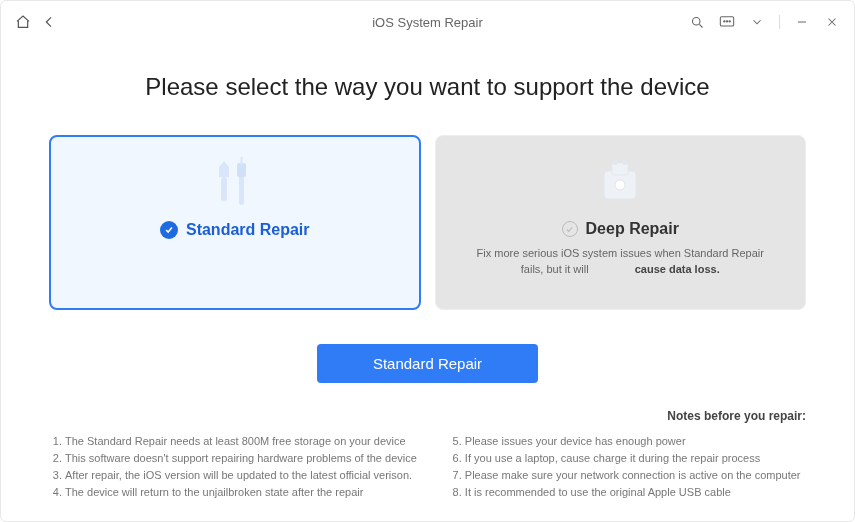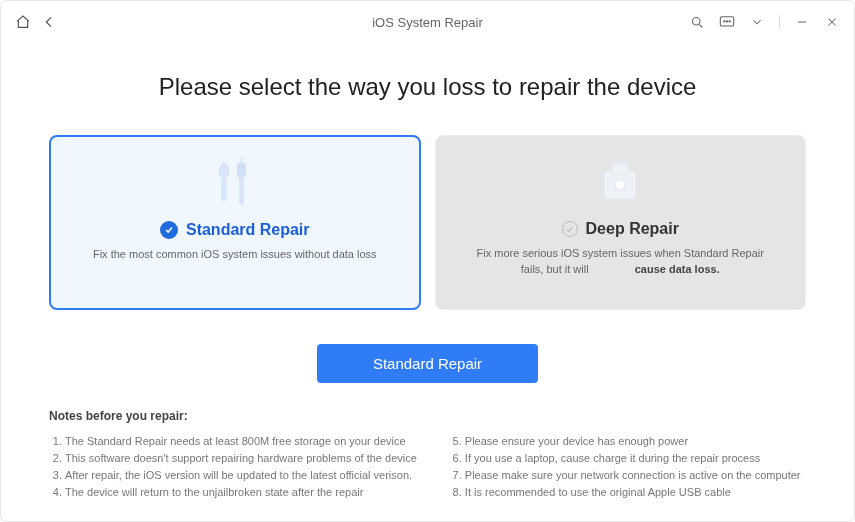--- a/index.html
+++ b/index.html
@@ -68,21 +68,21 @@
     font-size: 11px; color: #666; text-align:center; line-height:1.45;
     padding: 0 40px;
   }
   .card-desc .em { font-weight:700; color:#444;margin-left:43px; }
   .action-row { display:flex; justify-content:center; margin-top: 34px; }
   .primary-btn {
     background:#2f7cf6; color:#fff; border:none; border-radius:4px;
     padding: 11px 56px; font-size:15px; font-weight:500; cursor:pointer;
   }
   .notes { padding: 26px 0 0; }
-  .notes-title { font-size:12px; font-weight:700; color:#444; margin-bottom:10px; }
+  .notes-title { font-size:12px; font-weight:700; color:#444; margin-bottom:10px;text-align:right; }
   .notes-cols { display:flex; gap:32px; }
   .notes-col { font-size:11px; color:#777; line-height:1.55; }
   .notes-col ol { list-style: decimal; padding-left: 16px; }
 </style>
 </head>
 <body>
 
 <div class="titlebar">
   <div class="titlebar-left">
     <span class="tb-icon">
@@ -126,42 +126,41 @@
     </span>
     <span class="tb-icon">
       <svg width="14" height="14" viewBox="0 0 24 24" stroke="#666" stroke-width="1.8">
           <path d="M6 6l12 12M18 6L6 18"></path>
         </svg>
     </span>
   </div>
 </div>
 
 <div class="main">
-  <h1 class="heading">Please select the way you loss to repair the device</h1>
+  <h1 class="heading">Please select the way you want to support the device</h1>
 
   <div class="cards">
     <div class="card selected">
       <div class="card-illus">
         <svg width="44" height="52" viewBox="0 0 44 52">
           <rect x="8" y="20" width="6" height="24" rx="3" fill="#d9e6f9"></rect>
           <path d="M6 10 l5 -6 l5 6 v10 h-10 z" fill="#d9e6f9"></path>
           <rect x="26" y="18" width="5" height="30" rx="2.5" fill="#d9e6f9"></rect>
           <rect x="24" y="6" width="9" height="14" rx="2" fill="#cfe0f7"></rect>
           <rect x="27.5" y="0" width="2" height="8" fill="#d9e6f9"></rect>
         </svg>
       </div>
       <div class="card-title-row">
         <span class="check-badge filled">
           <svg width="10" height="10" viewBox="0 0 24 24" fill="none" stroke="#fff" stroke-width="3.5">
               <path d="M5 12l5 5 9-11"></path>
             </svg>
         </span>
         <span class="card-title">Standard Repair</span>
       </div>
-      <div class="card-desc">Fix the most common iOS system issues without data loss</div>
     </div>
 
     <div class="card unselected">
       <div class="card-illus">
         <svg width="52" height="50" viewBox="0 0 52 50">
           <rect x="10" y="14" width="32" height="28" rx="4" fill="#eef2f6" stroke="#e2e8ef"></rect>
           <rect x="18" y="6" width="16" height="12" rx="2" fill="#eef2f6" stroke="#e2e8ef"></rect>
           <rect x="20" y="2" width="3" height="6" fill="#e2e8ef"></rect>
           <rect x="29" y="2" width="3" height="6" fill="#e2e8ef"></rect>
           <circle cx="26" cy="28" r="5" fill="#fff" stroke="#dfe5ec"></circle>
@@ -191,21 +190,21 @@
       <div class="notes-col">
         <ol start="1">
           <li>The Standard Repair needs at least 800M free storage on your device</li>
           <li>This software doesn't support repairing hardware problems of the device</li>
           <li>After repair, the iOS version will be updated to the latest official verison.</li>
           <li>The device will return to the unjailbroken state after the repair</li>
         </ol>
       </div>
       <div class="notes-col">
         <ol start="5">
-          <li>Please ensure your device has enough power</li>
+          <li>Please issues your device has enough power</li>
           <li>If you use a laptop, cause charge it during the repair process</li>
           <li>Please make sure your network connection is active on the computer</li>
           <li>It is recommended to use the original Apple USB cable</li>
         </ol>
       </div>
     </div>
   </div>
 </div>
 
 </body></html>

